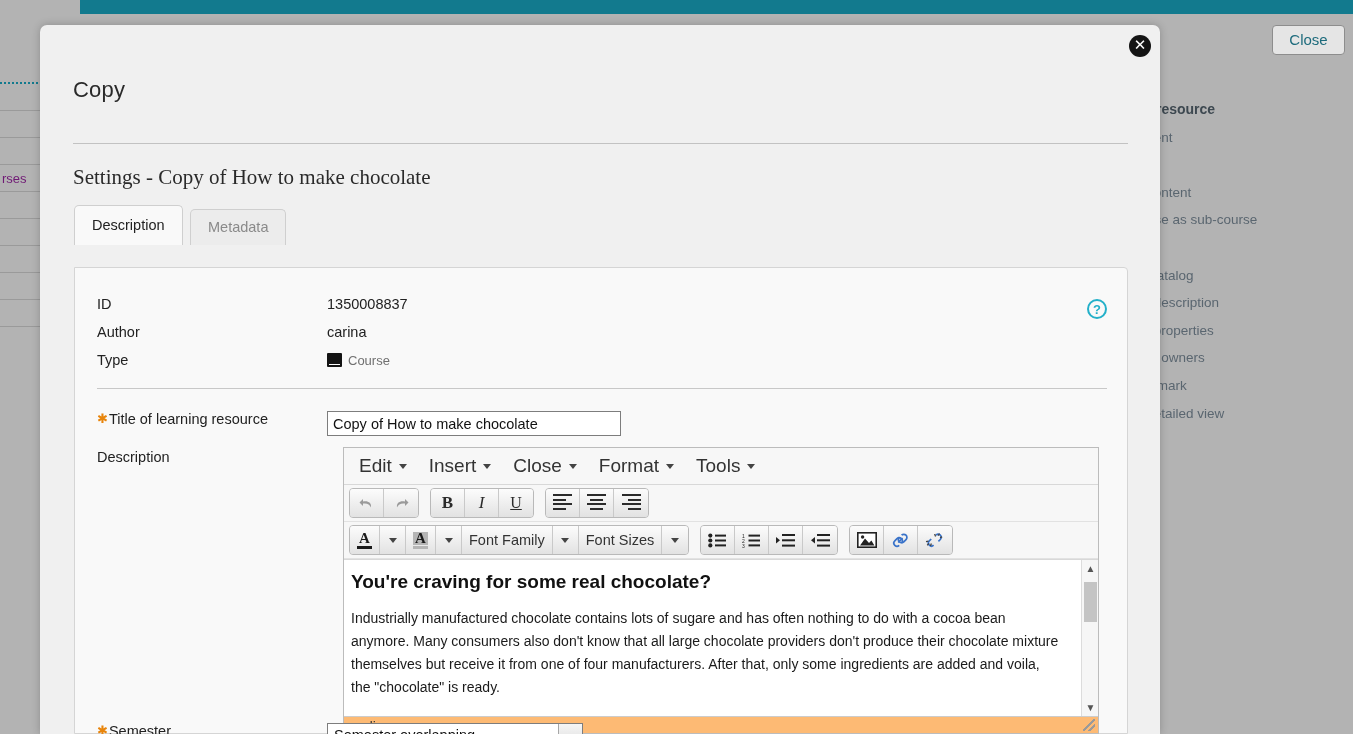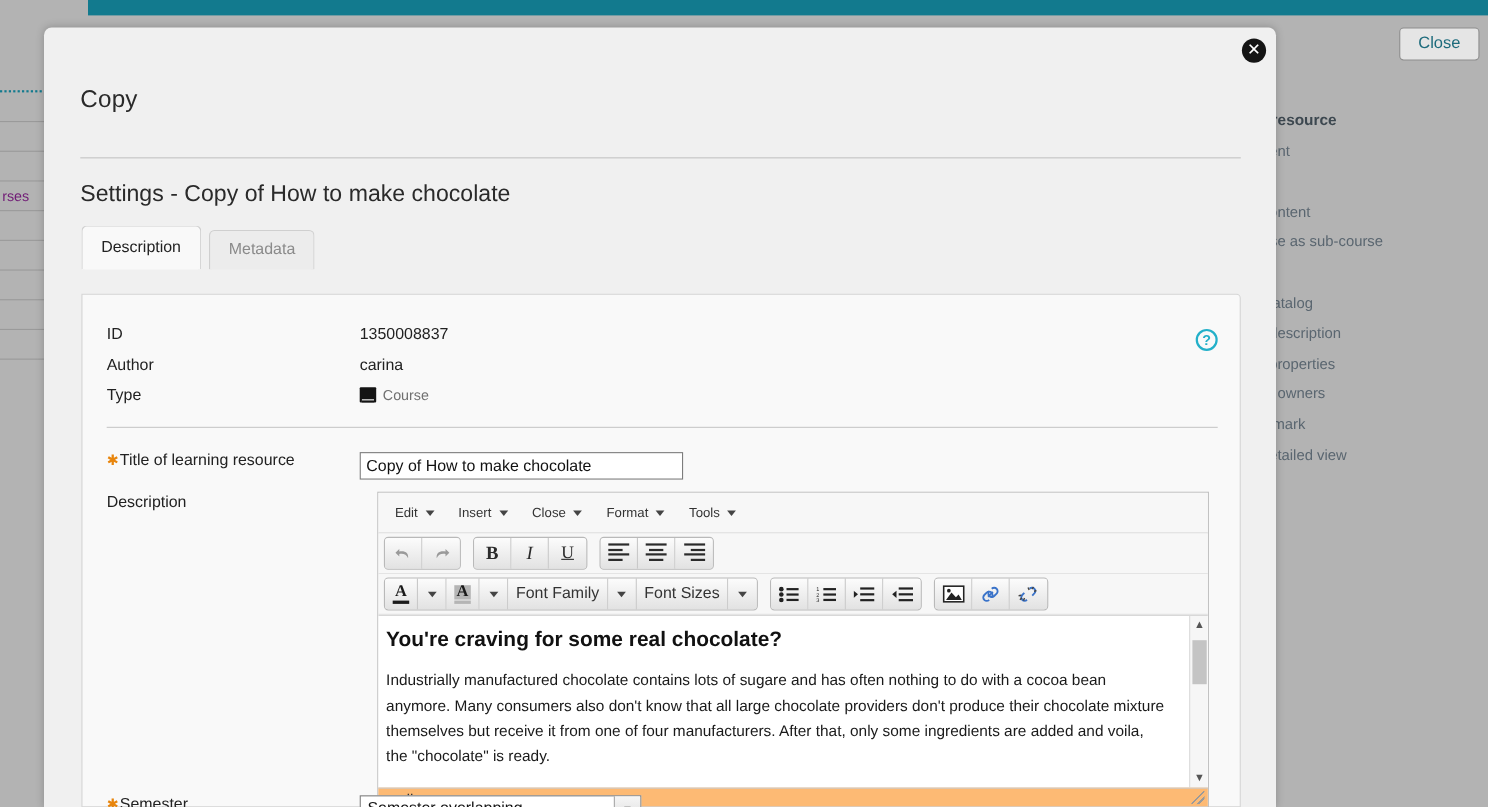--- a/index.html
+++ b/index.html
@@ -72,21 +72,21 @@
   #modal-title {
     position: absolute; left: 33px; top: 52px;
     font-size: 22px; color: #2a2a2a; letter-spacing: .2px;
   }
   #modal-rule {
     position: absolute; left: 33px; top: 118px; width: 1055px;
     border-top: 1px solid #c2c2c2;
   }
   #modal-subtitle {
     position: absolute; left: 33px; top: 140px;
-    font-size: 21px; color: #2a2a2a;
+    font-size: 21px; color: #2a2a2a; font-family: Liberation Serif, serif;
   }
 
   
   #tabs { position: absolute; left: 34px; top: 180px; }
   .tab {
     display: inline-block; vertical-align: bottom;
     padding: 9px 17px 10px 17px;
     border: 1px solid #cfcfcf; border-bottom: none;
     border-radius: 5px 5px 0 0;
     font-size: 14.5px; background: #ececec; color: #8a8a8a;
@@ -160,21 +160,21 @@
   #editor {
     position: absolute; left: 268px; top: 179px;
     width: 756px; background: #fff;
     border: 1px solid #bcbcbc;
   }
   #mce-menubar {
     height: 37px; background: #f7f7f7; border-bottom: 1px solid #d8d8d8;
     padding: 0 6px; display: flex; align-items: center;
   }
   .mce-menuitem {
-    font-size: 12px; color: #333; padding: 4px 9px; margin-right: 4px;
+    font-size: 19px; color: #333; padding: 4px 9px; margin-right: 4px;
     cursor: pointer; display: flex; align-items: center; gap: 7px;
   }
   .caret {
     width: 0; height: 0; border-left: 4.5px solid transparent;
     border-right: 4.5px solid transparent; border-top: 5px solid #444;
     display: inline-block;
   }
 
   .mce-toolbar {
     background: #f7f7f7; padding: 3px 5px; display: flex; align-items: center;

